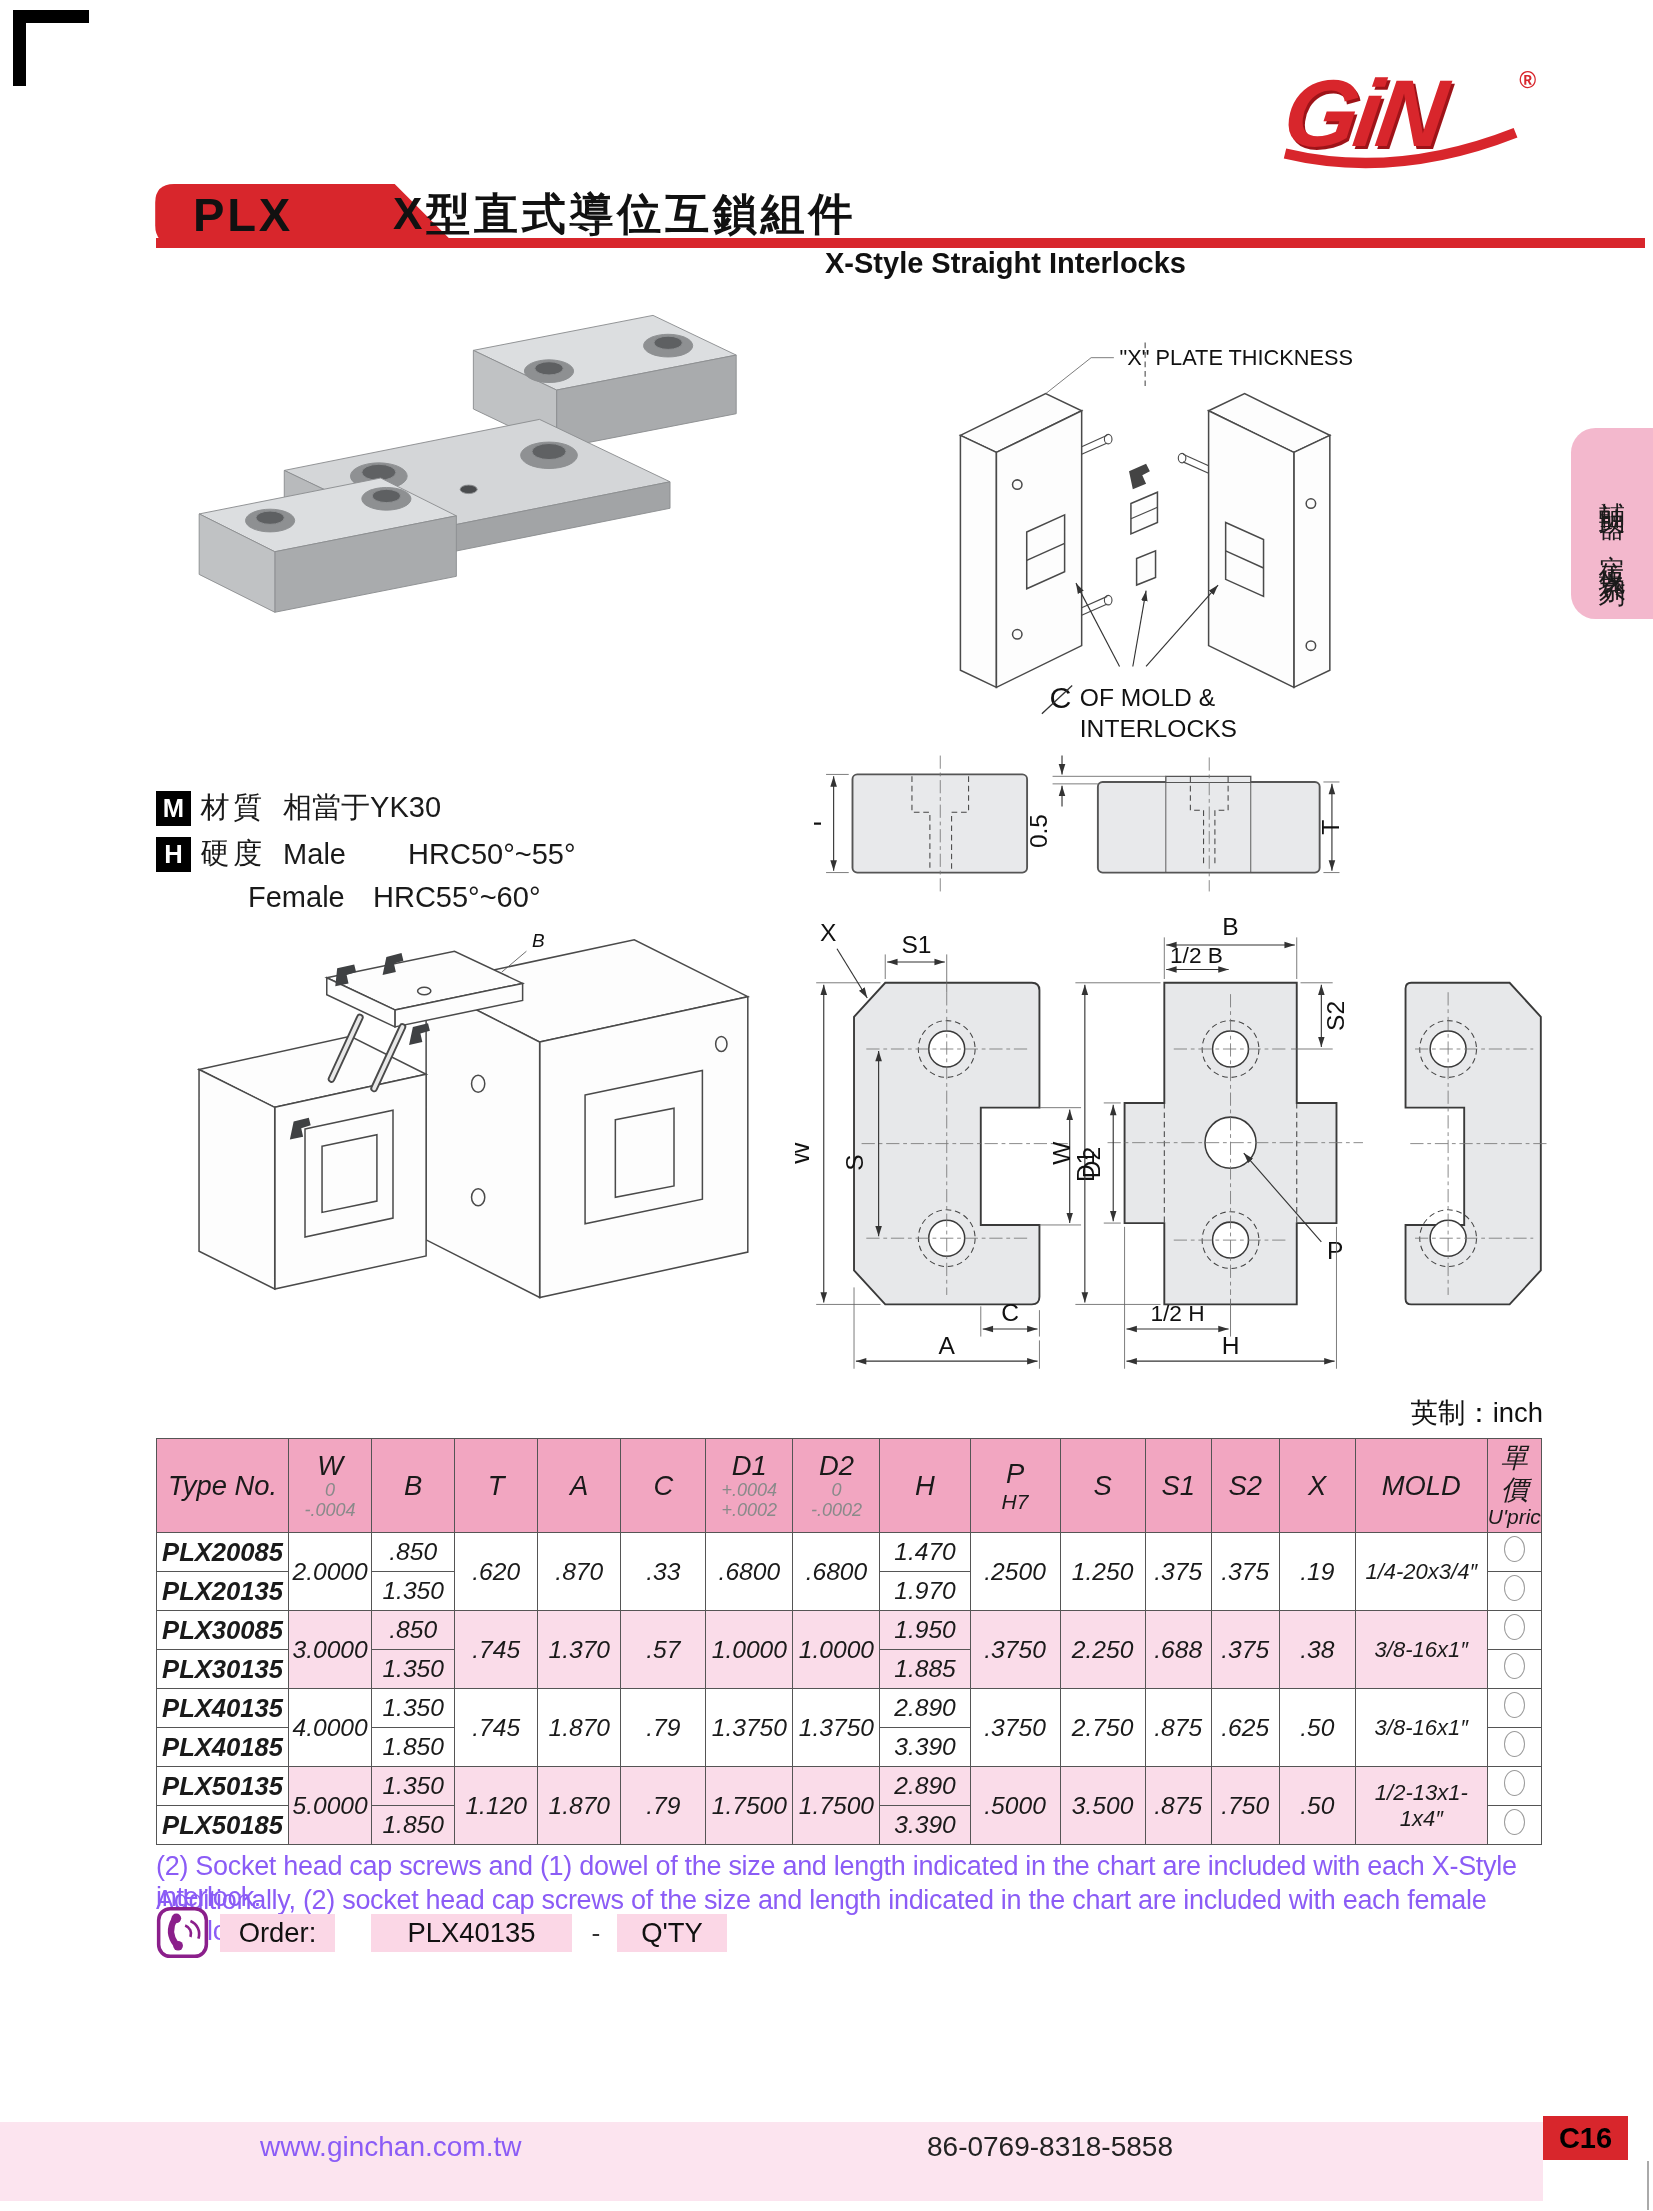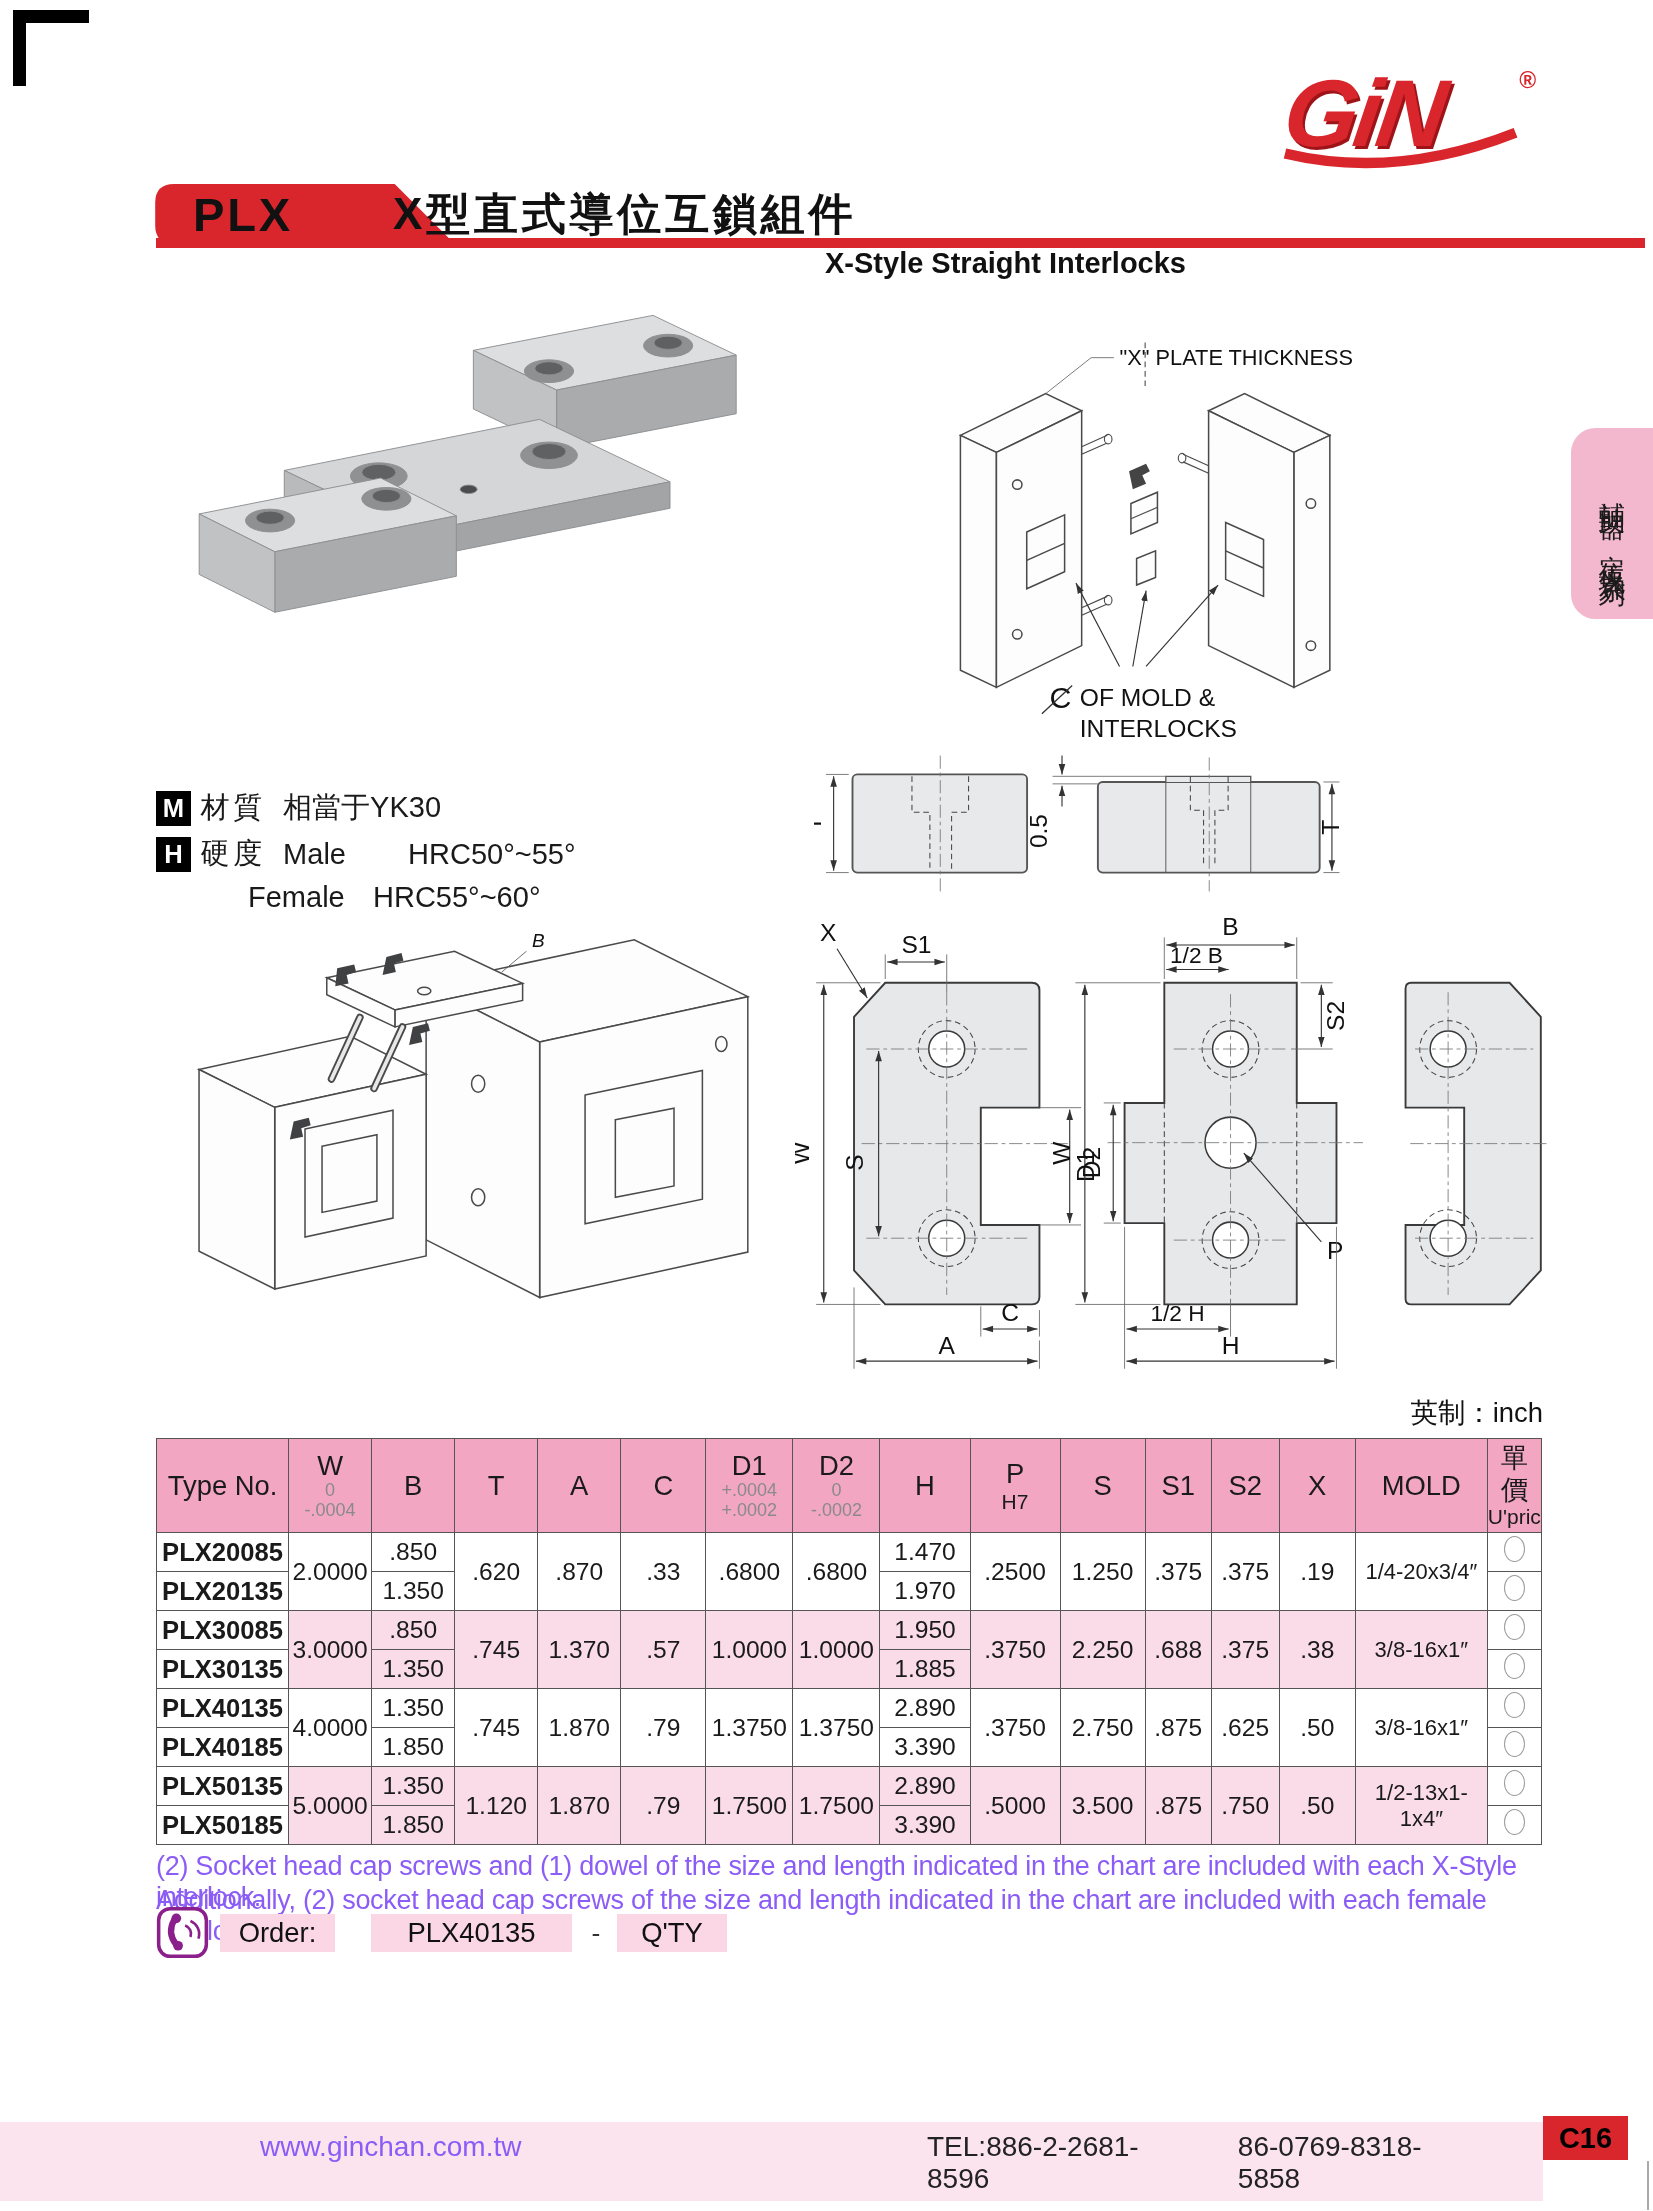--- a/index.html
+++ b/index.html
@@ -23,21 +23,21 @@
   #side-tab{left:1571px;top:428px;width:82px;height:191px;background:#F3B8CD;border-radius:24.6px 0 0 24.6px;display:flex;align-items:center;justify-content:center;}
   #side-tab span{writing-mode:vertical-rl;text-orientation:upright;font-size:26.5px;color:#1a1a1a;letter-spacing:6.6px;}
   
   .spec-row{left:156px;height:38px;font-size:29px;color:#1a1a1a;display:flex;align-items:center;}
   .spec-sq{display:inline-flex;width:35px;height:35px;background:#000;color:#fff;font-size:25.6px;font-weight:bold;align-items:center;justify-content:center;margin-right:9.5px;flex:none;}
   .spec-t{margin-right:17px;letter-spacing:3.8px;}
   .spec-n{display:inline-block;width:125px;}
   
   #unit-note{left:1259px;top:1395px;width:284px;text-align:right;font-size:27.4px;color:#111;}
   
-  #spec-table{border-collapse:collapse;table-layout:fixed;border:1.9px solid #2e2e2e;background:#fff;}
+  #spec-table{border-collapse:collapse;table-layout:fixed;border:1.9px solid #2e2e2e;background:#fff;font-style:italic;}
   #spec-table th,#spec-table td{border:0.9px solid #555;text-align:center;vertical-align:middle;padding:0;overflow:hidden;}
   #spec-table th{background:#F2A6C1;height:93px;font-weight:normal;}
   .th-label{font-size:27.4px;color:#1a1a1a;line-height:1.15;}
   .sub{font-size:18px;line-height:1.1;}
   .sub.gray{color:#8a8a8a;}
   .sub.black{color:#1a1a1a;font-size:21px;}
   #spec-table td{height:38px;font-size:24.6px;color:#1a1a1a;background:#fff;}
   #spec-table td.type{font-weight:bold;font-size:25.6px;}
   #spec-table td.shade{background:#FADCE9;}
   #spec-table td.shcs{font-size:22px;}
@@ -571,20 +571,19 @@
     <path d="M39,17 a16,16 0 0 1 9,20" stroke="#8B1F8B" stroke-width="3" fill="none"></path>
   </svg>
   <div class="abs pinkbox" id="order-label">Order:</div>
   <div class="abs pinkbox" id="order-example">PLX40135</div>
   <div class="abs" id="order-dash">-</div>
   <div class="abs pinkbox" id="order-qty">Q'TY</div>
 
   <div class="abs" id="footer-bar"></div>
   <div class="abs" id="footer-site">www.ginchan.com.tw</div>
   <div class="abs" id="footer-tel">
-    <span>TEL:886-2-2681-8596</span>
     <span>86-0769-8318-5858</span>
   </div>
   <div class="abs" id="page-no">C16</div>
   <div class="abs" id="edge-line"></div>
 
 </div>
 
 
 </body></html>

